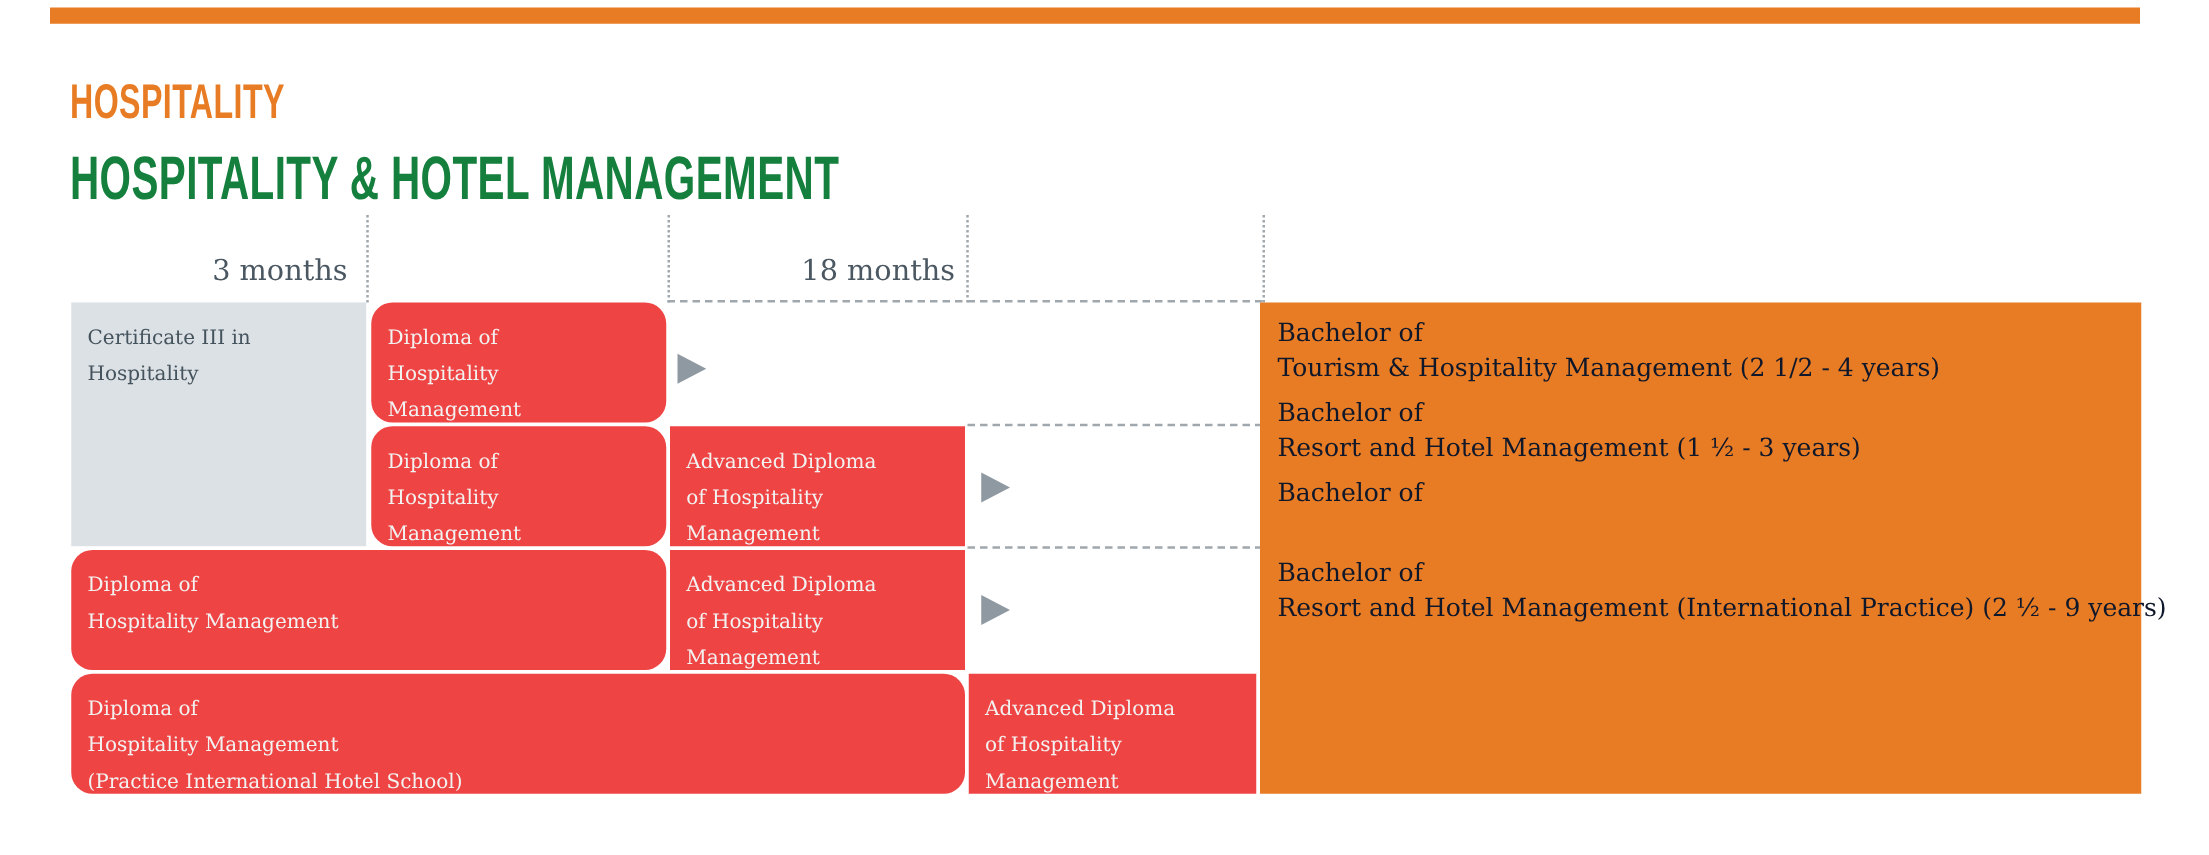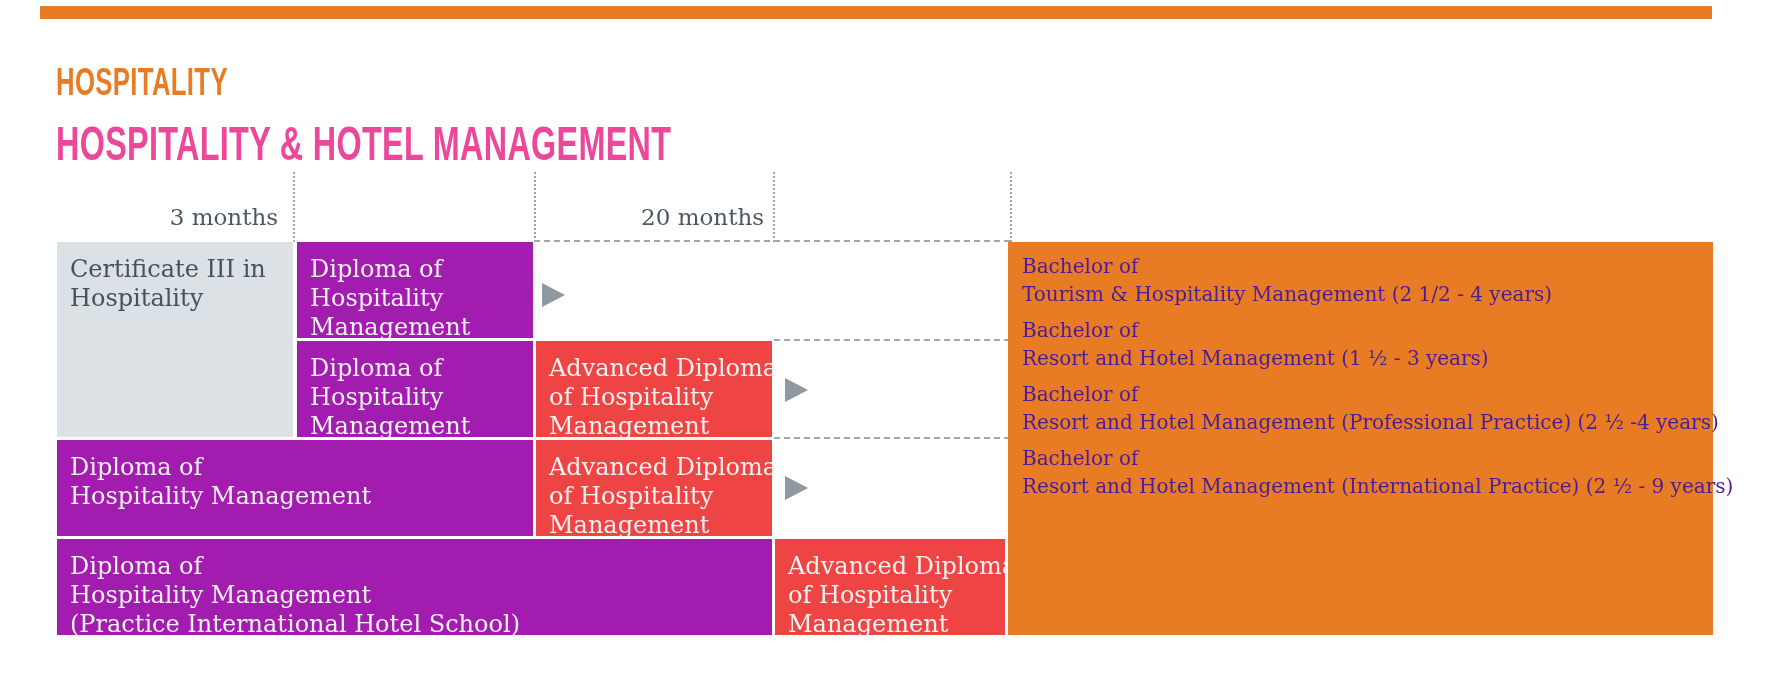--- a/index.html
+++ b/index.html
@@ -6,78 +6,78 @@
   #canvas{
     position:relative;width:1767px;height:684px;background:#ffffff;overflow:hidden;
     font-family:"DejaVu Serif", serif;
   }
   .abs{position:absolute;}
   
   .top-bar{left:40px;top:6px;width:1672px;height:13px;background:#e87c25;}
   
   .h-cat{left:56px;top:62px;color:#e87c25;font-family:"Liberation Sans",sans-serif;
          font-weight:700;font-size:39px;line-height:40px;}
-  .h-sec{left:56px;top:118px;color:#ec4899;font-family:"Liberation Sans",sans-serif;
+  .h-sec{left:56px;top:118px;color:#15803d;font-family:"Liberation Sans",sans-serif;
          font-weight:700;font-size:49px;line-height:50px;}
   .condensed{display:inline-block;transform:scaleX(0.66);transform-origin:0 50%;
              white-space:nowrap;letter-spacing:0.5px;}
   
   .tl-label{top:202px;height:30px;color:#4b5862;font-size:23px;text-align:right;line-height:30px;}
   .tl1{left:57px;width:221px;}
   .tl2{left:304px;width:220px;}
   .tl3{left:544px;width:220px;}
   
   .vdot{top:172px;height:70px;width:0;border-left:2px dotted #a0a7ad;}
   .v1{left:293px;} .v2{left:534px;} .v3{left:773px;} .v4{left:1010px;}
   
   .hdash{height:0;border-top:2px dashed #a0a7ad;}
   .hd-top{left:534px;top:240px;width:476px;}
   .hd-r1{left:774px;top:339px;width:236px;}
   .hd-r2{left:774px;top:437px;width:236px;}
   
-  .box{box-sizing:border-box;padding:13px 12px 0 13px;font-size:24px;line-height:29px;}
+  .box{box-sizing:border-box;padding:13px 12px 0 13px;font-size:16px;line-height:29px;}
   .box .line{white-space:nowrap;}
   .box-light{background:#dce1e5;color:#45535d;}
-  .box-medium{background:#a21caf;color:#f2f2f1;}
+  .box-medium{background:#ef4444;color:#f2f2f1;border-radius:17px;}
   .box-dark{background:#ef4444;color:#f2f2f1;}
   .b-cert   {left:57px; top:242px;width:236px;height:195px;}
   .b-dip1   {left:297px;top:242px;width:236px;height:96px;}
   .b-dip2   {left:297px;top:341px;width:236px;height:96px;}
   .b-adv1   {left:536px;top:341px;width:236px;height:96px;}
   .b-dip3   {left:57px; top:440px;width:476px;height:96px;}
   .b-adv2   {left:536px;top:440px;width:236px;height:96px;}
   .b-dip4   {left:57px; top:539px;width:715px;height:96px;}
   .b-adv3   {left:775px;top:539px;width:230px;height:96px;}
   
   .arrow{width:0;height:0;border-left:23px solid #8f99a2;
          border-top:12px solid transparent;border-bottom:12px solid transparent;}
   .ar1{left:542px;top:283px;}
   .ar2{left:785px;top:378px;}
   .ar3{left:785px;top:476px;}
   
-  .panel{left:1008px;top:242px;width:705px;height:393px;background:#e87c25;color:#4c1d95;}
+  .panel{left:1008px;top:242px;width:705px;height:393px;background:#e87c25;color:#0f172a;}
   .degree{position:absolute;left:14px;font-size:20px;line-height:28px;white-space:nowrap;}
   .dg0{top:10px;} .dg1{top:74px;} .dg2{top:138px;} .dg3{top:202px;}
 </style>
 </head>
 <body>
 
 <div id="canvas">
 
   <div class="abs top-bar"></div>
 
   <div class="abs h-cat">
     <span class="condensed">HOSPITALITY</span>
   </div>
   <div class="abs h-sec">
     <span class="condensed">HOSPITALITY &amp; HOTEL MANAGEMENT</span>
   </div>
 
   <div class="abs tl-label tl1">3 months</div>
-  <div class="abs tl-label tl3">20 months</div>
+  <div class="abs tl-label tl3">18 months</div>
 
   <div class="abs vdot v1"></div>
   <div class="abs vdot v2"></div>
   <div class="abs vdot v3"></div>
   <div class="abs vdot v4"></div>
 
   <div class="abs hdash hd-top"></div>
   <div class="abs hdash hd-r1"></div>
   <div class="abs hdash hd-r2"></div>
 
@@ -135,21 +135,20 @@
     <div class="degree dg0">
       <div>Bachelor of</div>
       <div>Tourism &amp; Hospitality Management (2 1/2  - 4 years)</div>
     </div>
     <div class="degree dg1">
       <div>Bachelor of</div>
       <div>Resort and Hotel Management (1 ½ - 3 years)</div>
     </div>
     <div class="degree dg2">
       <div>Bachelor of</div>
-      <div>Resort and Hotel Management (Professional Practice) (2 ½ -4 years)</div>
     </div>
     <div class="degree dg3">
       <div>Bachelor of</div>
       <div>Resort and Hotel Management (International Practice) (2 ½ - 9 years)</div>
     </div>
   </div>
 
 </div>
 
 </body></html>

